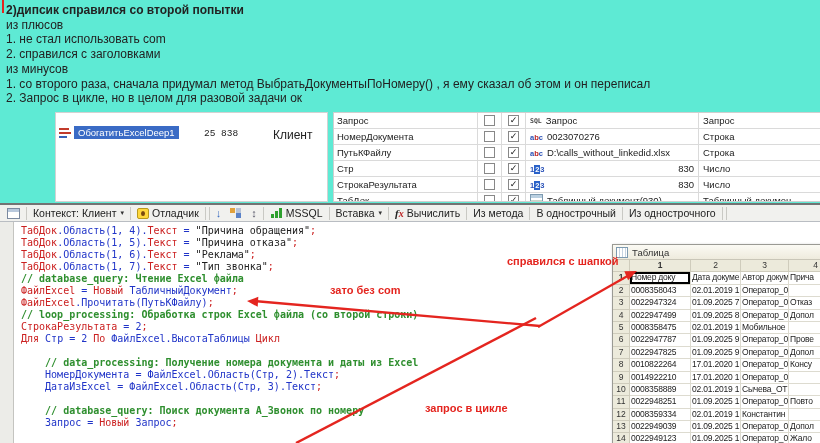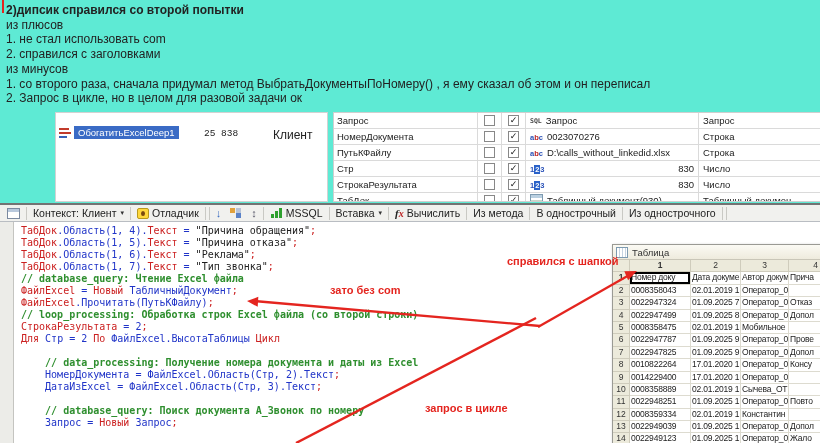--- a/index.html
+++ b/index.html
@@ -340,21 +340,21 @@
         </div>
         <div class="tg-row">
           <div class="tg-n">8</div>
           <div class="tg-c cw1">0010822264</div>
           <div class="tg-c cw2">17.01.2020 1</div>
           <div class="tg-c cw3">Оператор_0</div>
           <div class="tg-c cw4">Консу</div>
         </div>
         <div class="tg-row">
           <div class="tg-n">9</div>
-          <div class="tg-c cw1">0014229400</div>
+          <div class="tg-c cw1">0014922210</div>
           <div class="tg-c cw2">17.01.2020 1</div>
           <div class="tg-c cw3">Оператор_0</div>
           <div class="tg-c cw4"></div>
         </div>
         <div class="tg-row">
           <div class="tg-n">10</div>
           <div class="tg-c cw1">0008358889</div>
           <div class="tg-c cw2">02.01.2019 1</div>
           <div class="tg-c cw3">Сычева_ОТ</div>
           <div class="tg-c cw4"></div>

